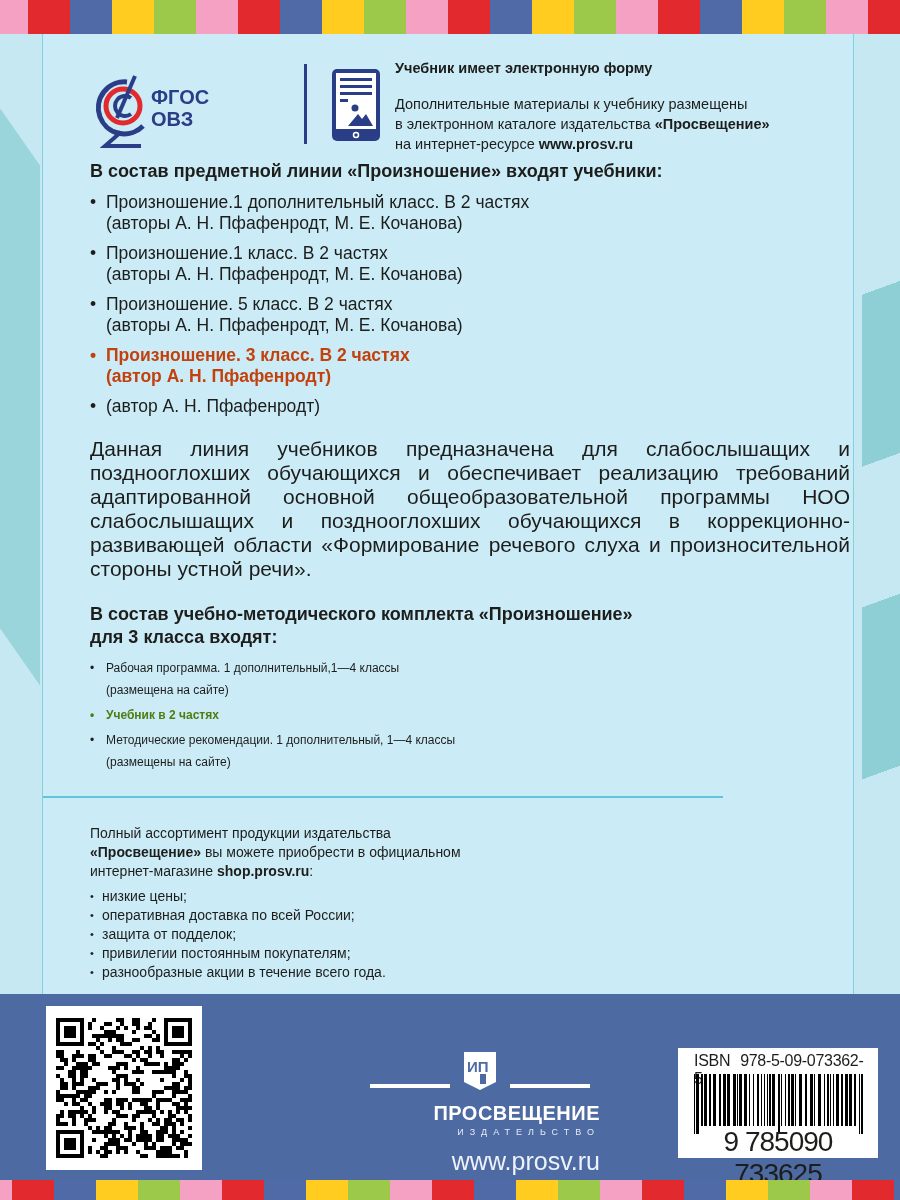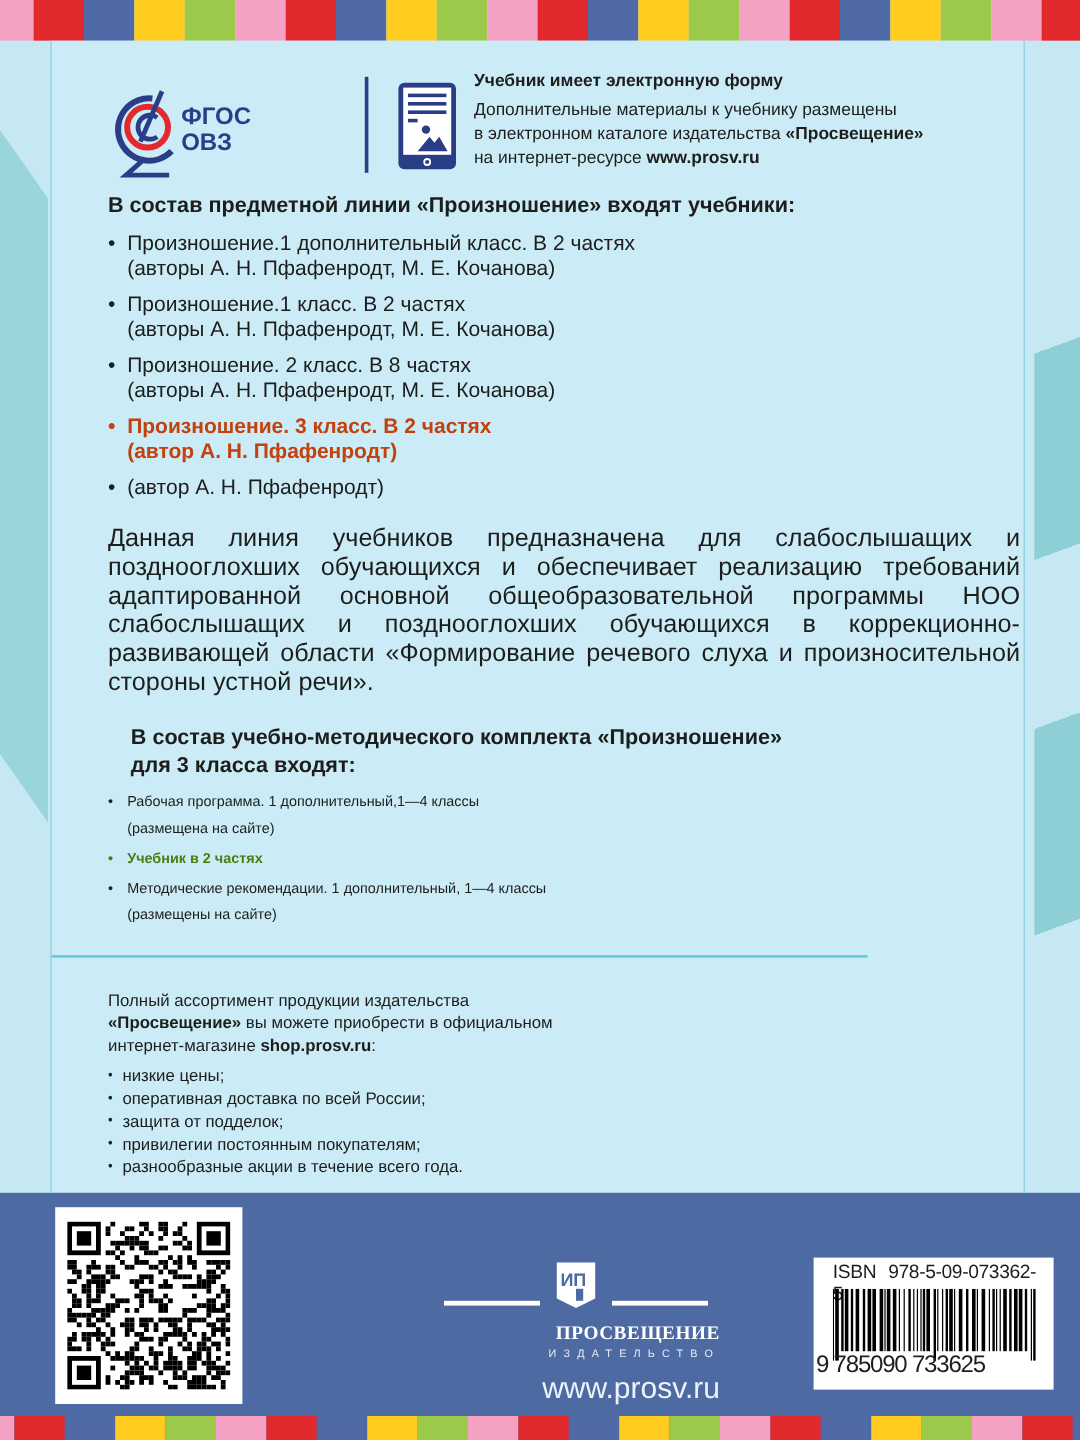--- a/index.html
+++ b/index.html
@@ -35,38 +35,38 @@
     .fgos-text {
       position: absolute; left: 60px; top: 22px;
       font-size: 20px; line-height: 22px; color: #2a3e87; font-weight: bold;
     }
     .vsep { position: absolute; left: 213px; top: 0; width: 3px; height: 80px; background: #2a3e87; }
     .tablet-icon { position: absolute; left: 240px; top: 4px; }
     .eform {
       position: absolute; left: 352px; top: 24px; width: 440px;
       font-size: 14.5px; line-height: 20px;
     }
-    .eform .title { font-weight: bold; margin-bottom: 4px; }
+    .eform .title { font-weight: bold; margin-bottom: 16px; }
     .eform b { font-weight: bold; }
 
     .content { position: absolute; left: 47px; top: 126px; width: 760px; }
     .h1 { font-weight: bold; font-size: 18px; line-height: 22px; margin-bottom: 10px; }
     .book-list { list-style: none; }
     .book-list li {
       font-size: 17.5px; line-height: 21px;
       padding-left: 16px; position: relative; margin-bottom: 9px;
     }
     .book-list li::before {
       content: "•"; position: absolute; left: 0; top: 0;
     }
     .book-list li.red { color: #c2410c; font-weight: bold; }
     .para {
       font-size: 21px; line-height: 24px; margin-top: 20px; text-align: justify;
     }
-    .h2 { font-weight: bold; font-size: 18px; line-height: 23px; margin-top: 22px; margin-bottom: 8px; margin-left: 19px; }
+    .h2 { font-weight: bold; font-size: 18px; line-height: 23px; margin-top: 22px; margin-bottom: 8px; }
     .kit-list { list-style: none; }
     .kit-list li {
       font-size: 12px; line-height: 22px; padding-left: 16px; position: relative; margin-bottom: 3px;
     }
     .kit-list li::before { content: "•"; position: absolute; left: 0; }
     .kit-list li.red { color: #4d7c0f; font-weight: bold; }
     .hrule {
       position: absolute; left: 0; top: 762px; width: 812px; height: 2px; background: #5fc5d9;
     }
     .shop { position: absolute; left: 47px; top: 790px; width: 470px; font-size: 14px; line-height: 19px; }
@@ -78,34 +78,34 @@
     .dark-band {
       position: absolute; left: 0; top: 994px; width: 900px; height: 206px;
       background: #4d6aa3;
     }
     .qr-box {
       position: absolute; left: 46px; top: 1006px; width: 156px; height: 164px;
       background: #ffffff; padding: 12px 10px;
     }
     .publisher { position: absolute; left: 300px; top: 1048px; width: 300px; text-align: right; color: #ffffff; }
     .pub-name {
-      font-family: Liberation Serif, serif; font-size: 16px; letter-spacing: 0.5px; font-weight: bold;
+      font-family: Liberation Sans, sans-serif; font-size: 20px; letter-spacing: 0.5px; font-weight: bold;
       margin-top: 4px;
     }
     .pub-sub { font-size: 9px; letter-spacing: 6px; margin-top: 2px; color: #e6ebf5; }
     .pub-url { font-size: 25px; margin-top: 10px; color: #eef2fa; font-weight: normal; }
     .isbn-box {
       position: absolute; left: 678px; top: 1048px; width: 200px; height: 110px;
       background: #ffffff; padding: 4px 6px;
     }
     .isbn-text { font-size: 16px; letter-spacing: -0.3px; padding-left: 10px; }
     .isbn-text span { margin-left: 10px; }
     .barcode { position: absolute; left: 16px; top: 26px; }
     .ean {
-      position: absolute; left: 2px; top: 78px; font-size: 20px; letter-spacing: -1px; width: 196px;
+      position: absolute; left: 2px; top: 78px; font-size: 28px; letter-spacing: -1px; width: 196px; text-align: center;
     }
     .stripe-bottom {
       position: absolute; left: 0; top: 1180px; width: 900px; height: 20px; display: flex;
     }
   </style>
 </head>
 <body>
 
 <div class="stripe-top" id="stripeTop">
     <div style="width: 28px; background: rgb(244, 161, 196);"></div>
@@ -177,21 +177,21 @@
     <ul class="book-list">
       <li>
           <div>Произношение.1 дополнительный класс. В 2 частях</div>
           <div>(авторы А. Н. Пфафенродт, М. Е. Кочанова)</div>
         </li>
       <li>
           <div>Произношение.1 класс. В 2 частях</div>
           <div>(авторы А. Н. Пфафенродт, М. Е. Кочанова)</div>
         </li>
       <li>
-          <div>Произношение. 2 класс. В 8 частях</div>
+          <div>Произношение. 5 класс. В 2 частях</div>
           <div>(авторы А. Н. Пфафенродт, М. Е. Кочанова)</div>
         </li>
       <li class="red">
           <div>Произношение. 3 класс. В 2 частях</div>
           <div>(автор А. Н. Пфафенродт)</div>
         </li>
       <li>
           <div>(автор А. Н. Пфафенродт)</div>
         </li>
     </ul>

